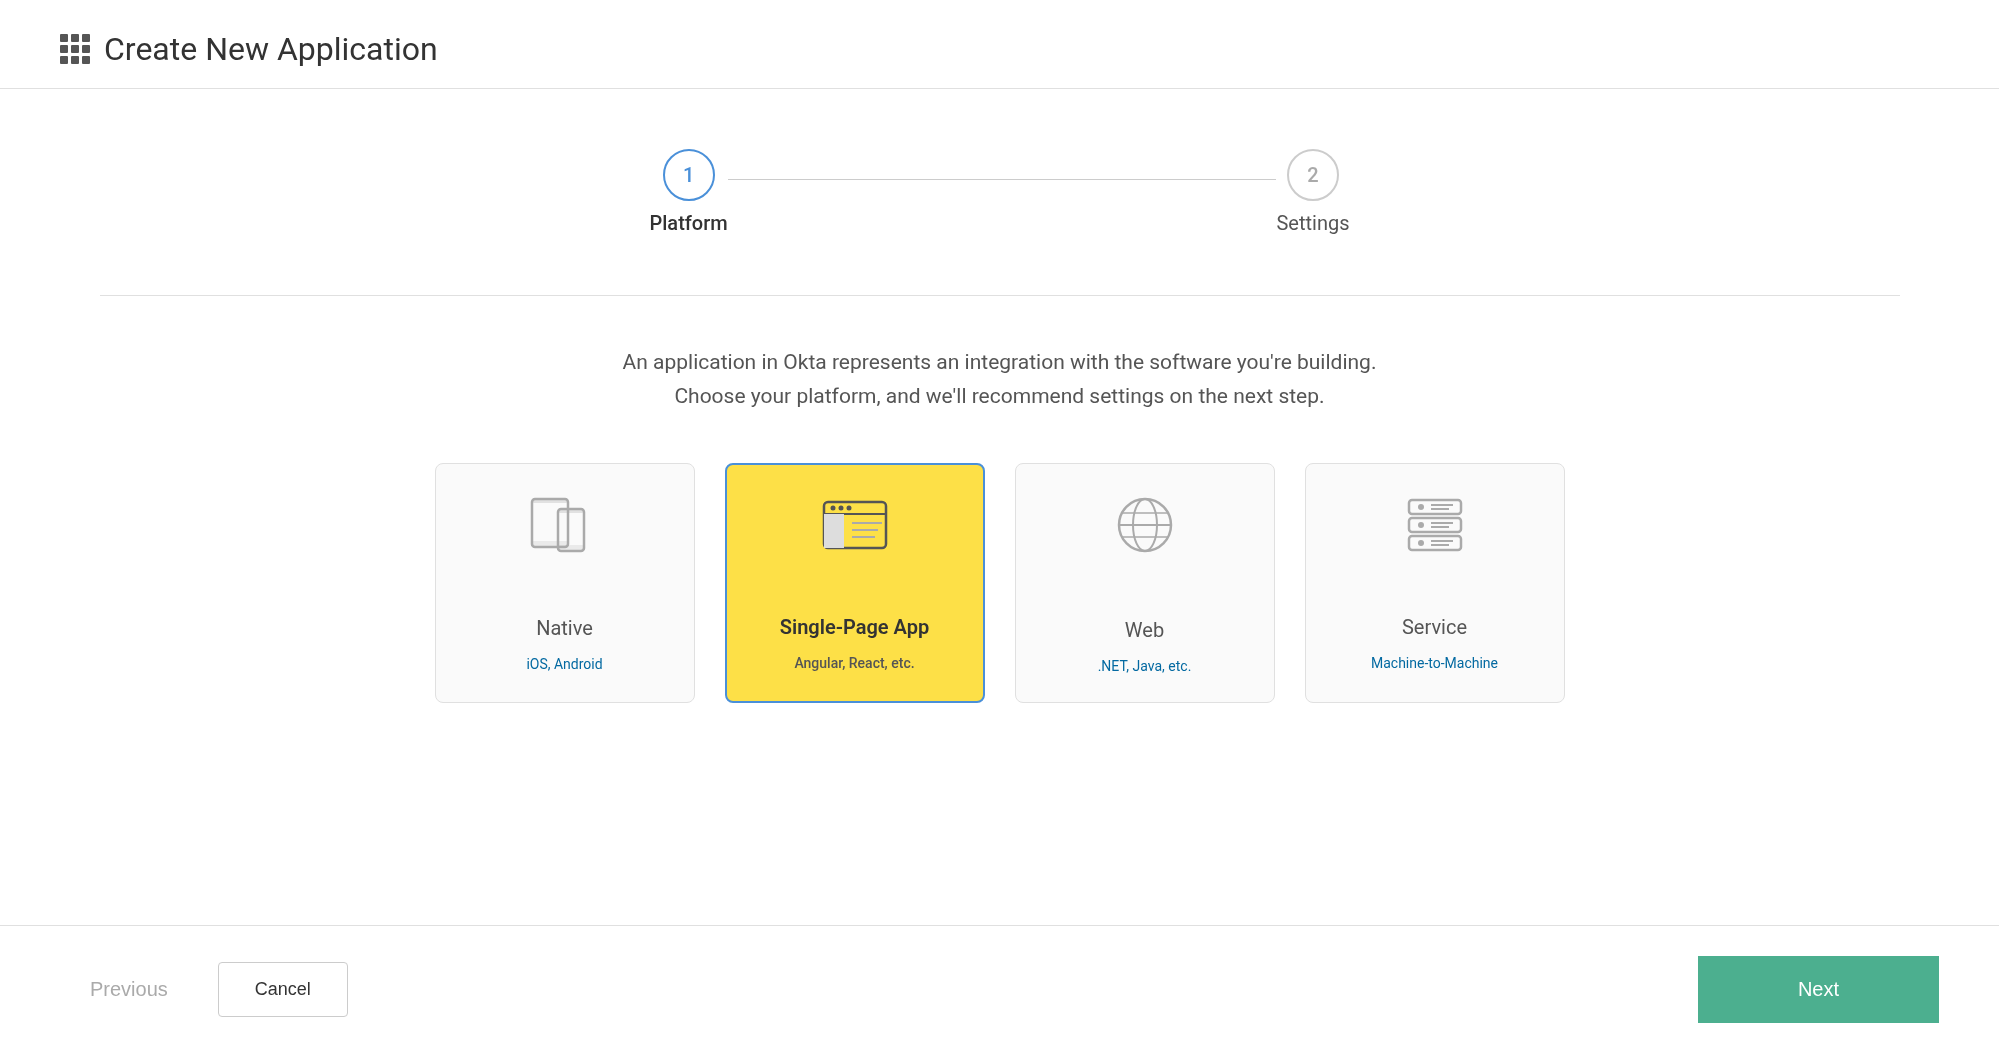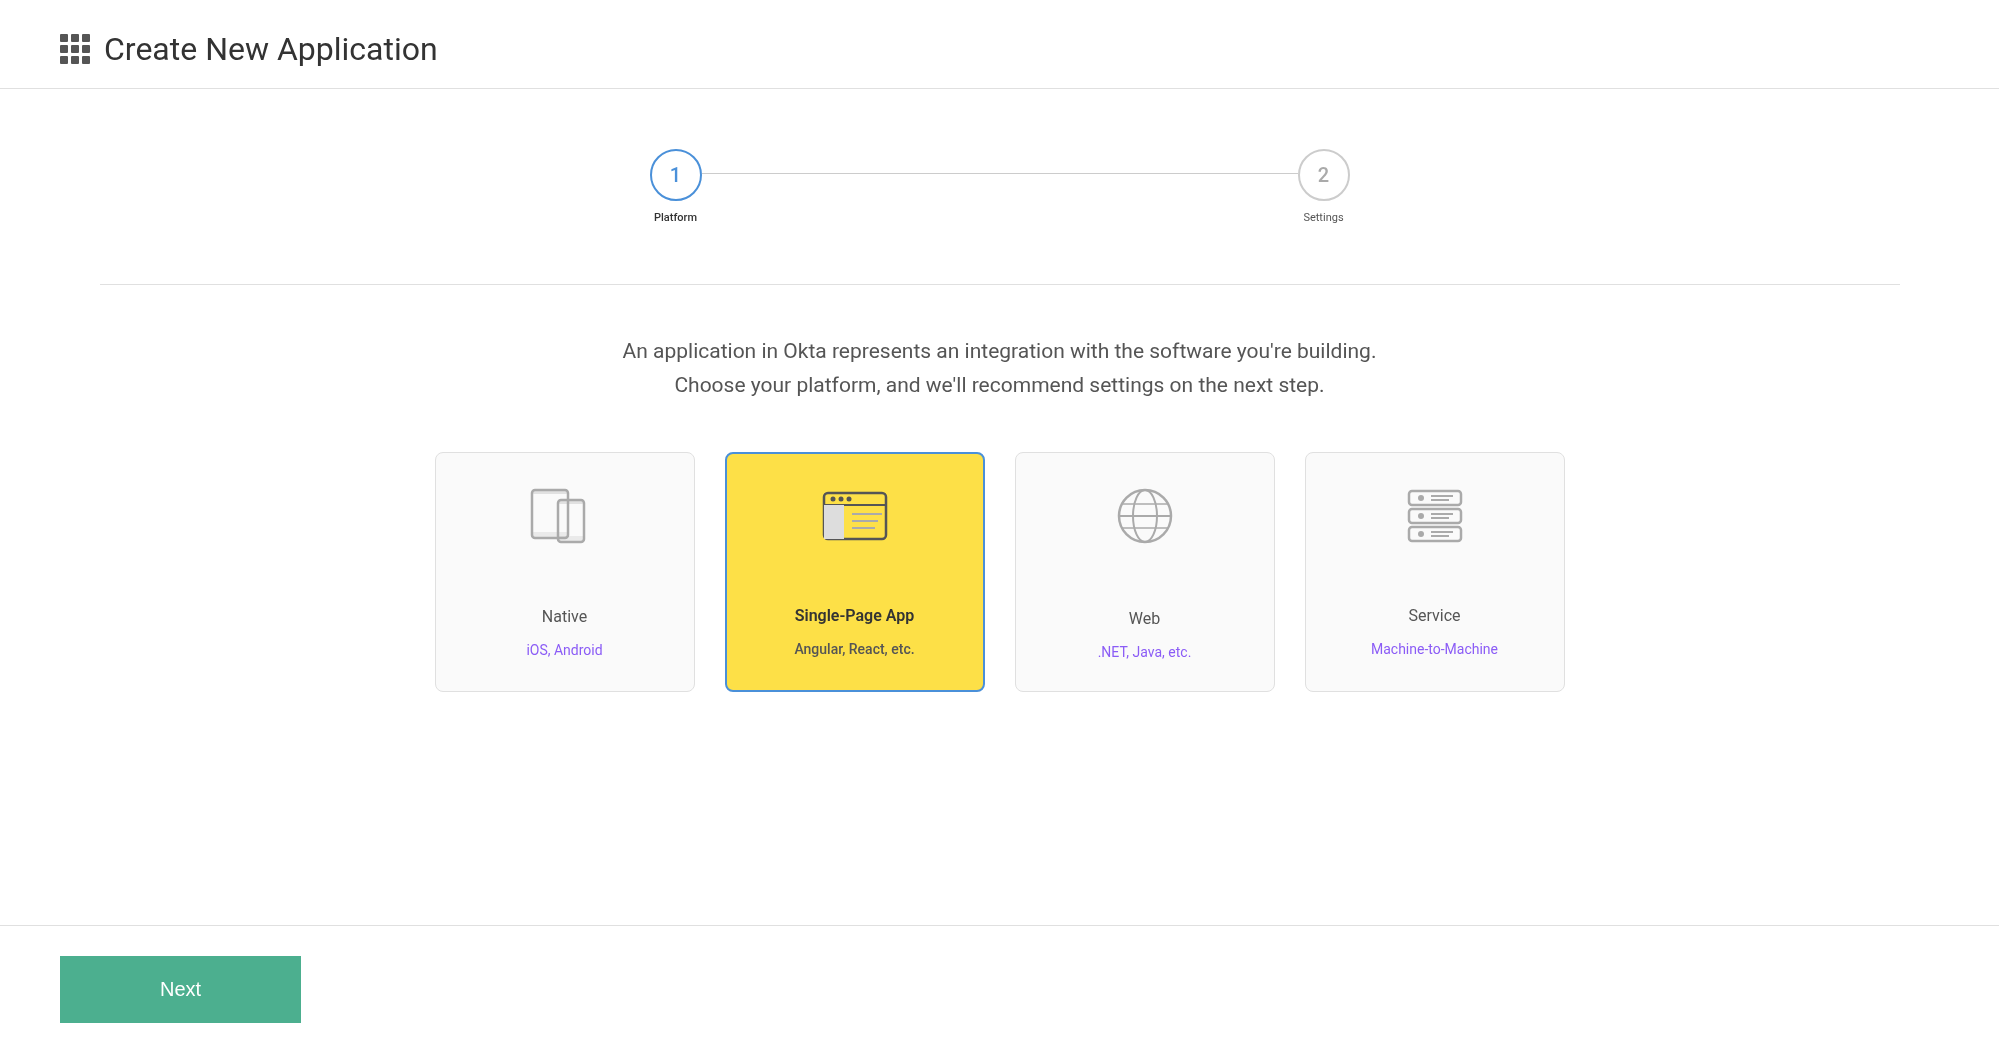--- a/index.html
+++ b/index.html
@@ -68,21 +68,21 @@
       border: 2px solid #4a90d9;
       color: #4a90d9;
       background: #fff;
     }
     .step-circle.inactive {
       border: 2px solid #cccccc;
       color: #aaaaaa;
       background: #fff;
     }
     .step-label {
-      font-size: 11px;
+      font-size: 20px;
       color: #555;
     }
     .step-label.active {
       color: #333;
       font-weight: 500;
     }
     .step-line {
       flex: 1;
       height: 1px;
       background: #cccccc;
@@ -116,32 +116,32 @@
       justify-content: center;
       gap: 16px;
       cursor: pointer;
       transition: border-color 0.2s;
     }
     .platform-card.selected {
       border: 2px solid #4a90d9;
       background: #fde047;
     }
     .card-title {
-      font-size: 16px;
+      font-size: 20px;
       color: #555;
       font-weight: 400;
       margin-top: 45px;
     }
     .platform-card.selected .card-title {
       font-weight: 600;
       color: #333;
     }
     .card-subtitle {
       font-size: 14px;
-      color: #8b5cf6;
+      color: #0369a1;
     }
     .platform-card.selected .card-subtitle {
       font-weight: 500;
       color: #555;
     }
     
     .footer {
       padding: 30px 60px;
       border-top: 1px solid #e0e0e0;
       display: flex;
@@ -346,16 +346,20 @@
         </div>
         <span class="card-title">Service</span>
         <span class="card-subtitle">Machine-to-Machine</span>
       </div>
 
     </div>
 
   </div>
 
   <div class="footer">
+    <div class="footer-left">
+      <button class="btn-previous">Previous</button>
+      <button class="btn-cancel">Cancel</button>
+    </div>
     <button class="btn-next">Next</button>
   </div>
 
 </div>
 
 </body></html>

